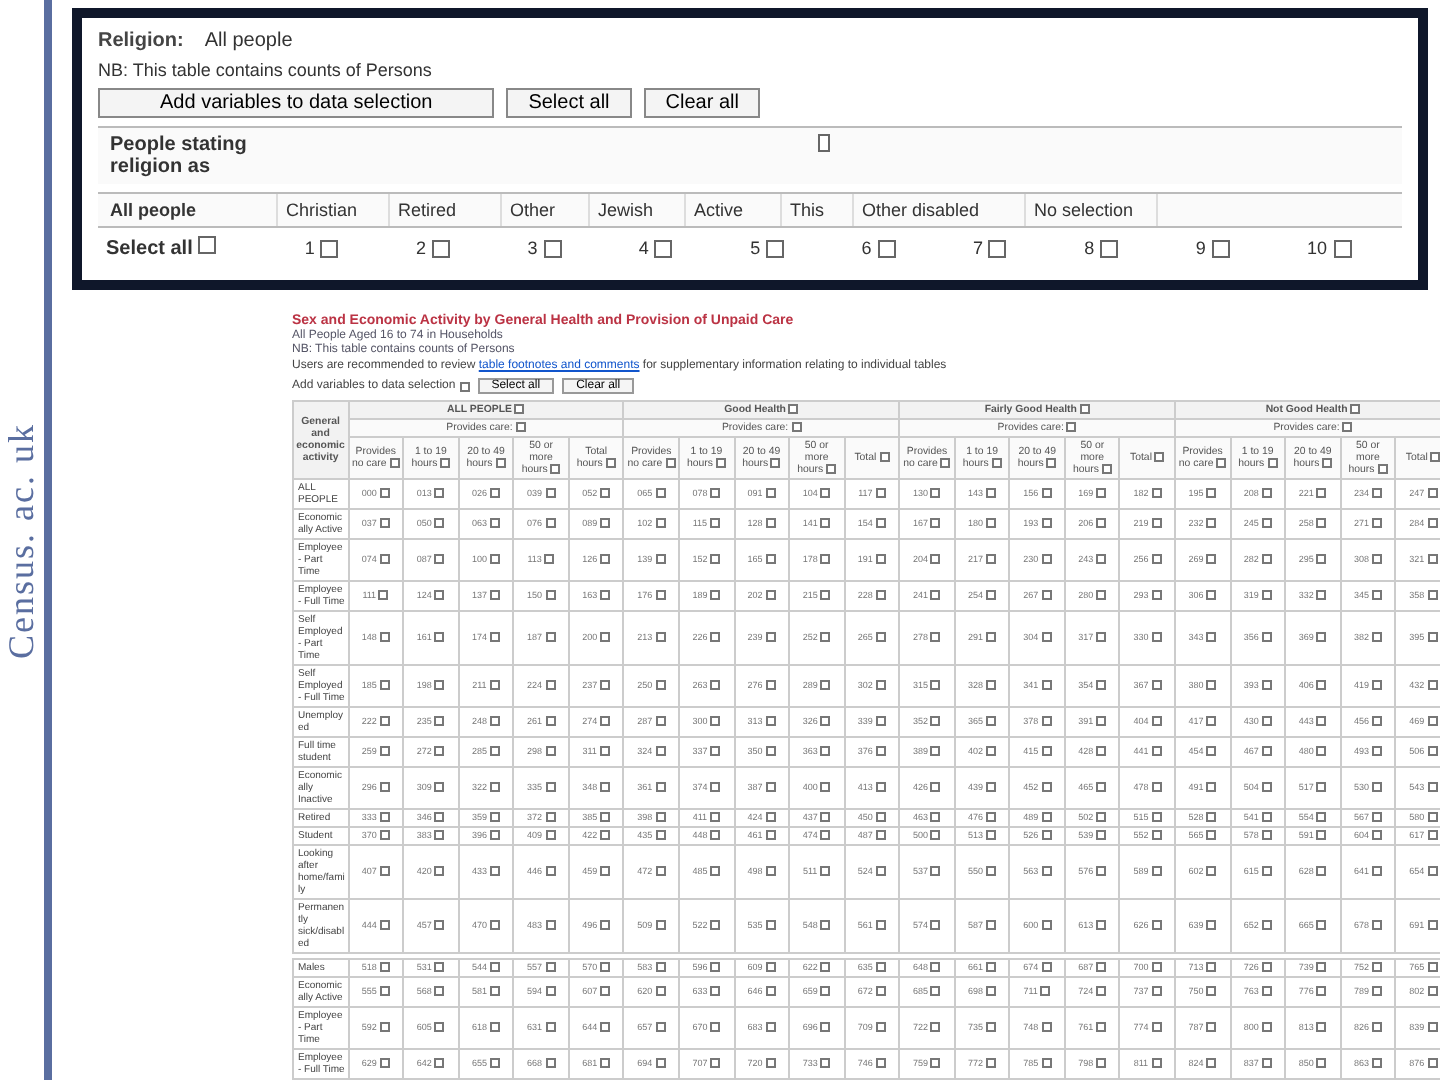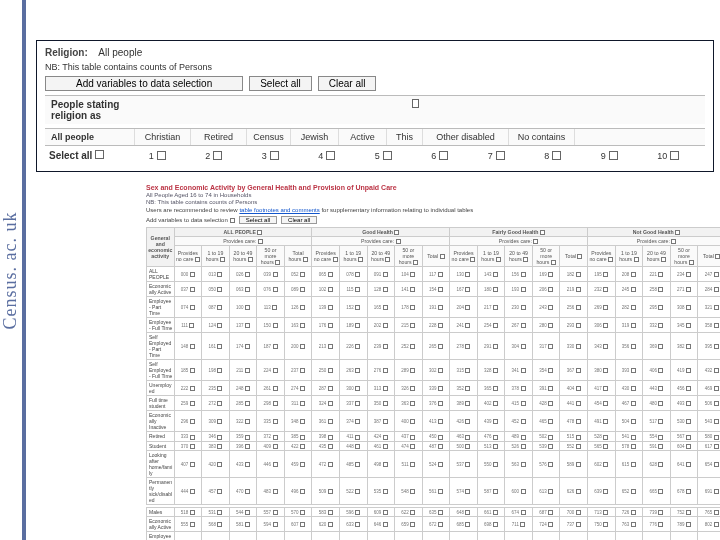--- a/index.html
+++ b/index.html
@@ -2,28 +2,28 @@
 <html><head>
 <meta charset="utf-8">
 <style>
   * { box-sizing: border-box; }
   body { margin: 0; font-family: Verdana, Arial, sans-serif; font-size: 8px; color: #333; background: #fff; width: 720px; height: 540px; overflow: hidden; position: relative; }
   .side-label { position: absolute; left: 0; top: 0; bottom: 0; width: 26px; background: #fff; border-right: 4px solid #5a6ea0; display: flex; align-items: center; justify-content: center; }
   .side-label span { transform: rotate(-90deg); white-space: nowrap; font-family: Georgia, serif; font-size: 18px; color: #5a6ea0; letter-spacing: 1px; }
   .content { margin-left: 30px; padding: 4px 6px; }
 
   
-  .top-panel { border: 1px solid #0f172a; background: #fff; padding: 6px 8px 6px 8px; font-size: 10px; margin-top: 36px; }
+  .top-panel { border: 5px solid #0f172a; background: #fff; padding: 6px 8px 6px 8px; font-size: 10px; }
   .top-panel .row { margin-bottom: 4px; }
   .top-panel .lbl { font-weight: bold; color: #444; }
   .btnbar { display: flex; gap: 6px; margin: 4px 0 2px 0; }
   .btn { background: #f4f4f4; border: 1px solid #888; padding: 1px 10px; font-size: 10px; cursor: pointer; }
   .btn.wide { padding: 1px 30px; }
   .rel-header { display: flex; border-top: 1px solid #bbb; border-bottom: 1px solid #bbb; background: #fafafa; margin-top: 4px; }
-  .rel-header .cell { padding: 3px 4px; border-right: 1px solid #ddd; font-size: 9px; text-align: center; }
+  .rel-header .cell { padding: 3px 4px; border-right: 1px solid #ddd; font-size: 9px; text-align: left; }
   .rel-header .allp { width: 90px; font-weight: bold; text-align: left; padding-left: 6px; }
   .rel-header-top { font-weight: bold; font-size: 10px; padding: 3px 6px; border-top: 1px solid #bbb; background: #fafafa; margin-top: 4px; display: flex; justify-content: flex-end; }
   .rel-header-top span { margin-right: 280px; }
   .rel-select-row { display: flex; align-items: center; padding: 4px 0; }
   .rel-select-row .sel-lbl { width: 90px; font-weight: bold; font-size: 10px; padding-left: 4px; }
   .rel-select-row .num-chk { display: flex; align-items: center; gap: 3px; margin-right: 12px; font-size: 9px; }
   .chk { display: inline-block; width: 9px; height: 9px; border: 1px solid #666; background: #fff; }
 
   
   .lower-panel { margin-top: 10px; font-size: 6px; color: #444; padding: 2px 0 0 110px; }
@@ -66,26 +66,26 @@
     </div>
 
     <div class="rel-header-top">
       <span>People stating religion as</span>
       <span class="chk"></span>
     </div>
     <div class="rel-header">
       <div class="cell allp">All people</div>
       <div class="cell" style="width:56px">Christian</div>
       <div class="cell" style="width:56px">Retired</div>
-      <div class="cell" style="width:44px">Census</div>
+      <div class="cell" style="width:44px">Other</div>
       <div class="cell" style="width:48px">Jewish</div>
       <div class="cell" style="width:48px">Active</div>
       <div class="cell" style="width:36px">This</div>
       <div class="cell" style="width:86px">Other disabled</div>
-      <div class="cell" style="width:66px">No contains</div>
+      <div class="cell" style="width:66px">No selection</div>
     </div>
 
     <div class="rel-select-row">
       <div class="sel-lbl">
         <span>Select all</span>
         <span class="chk"></span>
       </div>
       <div id="num-chk-container" style="display:flex;flex:1;justify-content:space-around">
           <div class="num-chk">
             <span>1</span>

